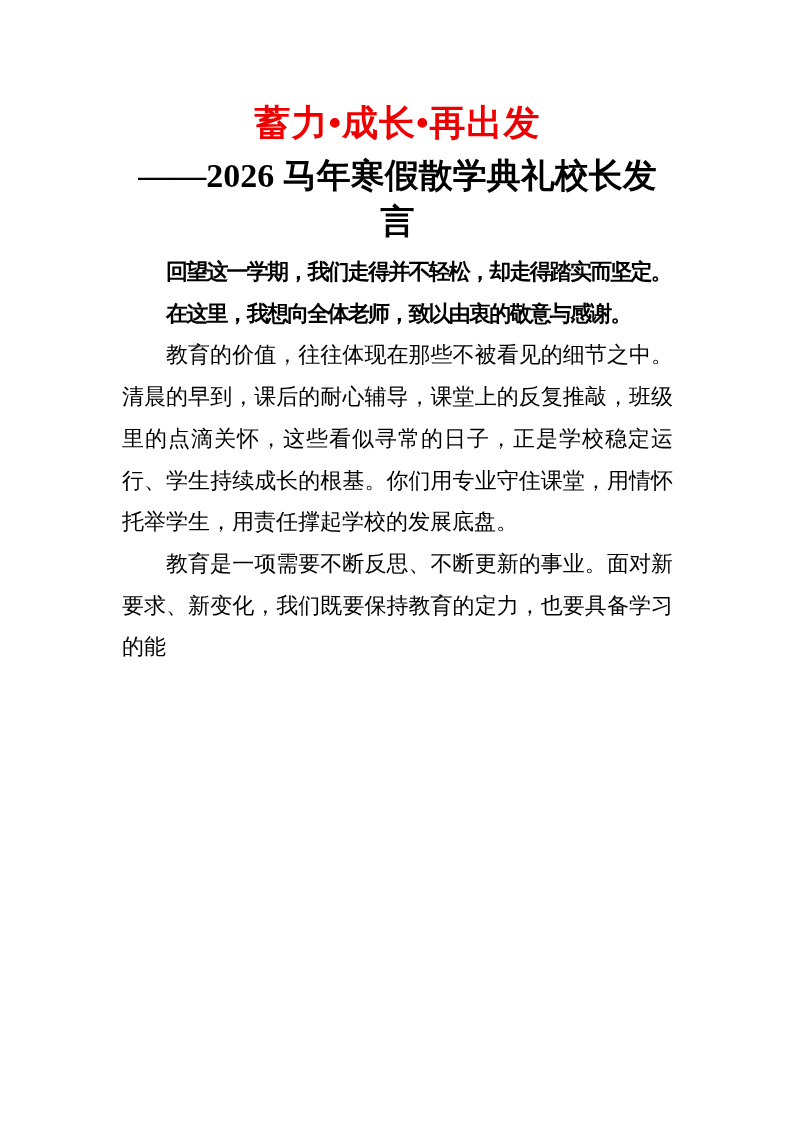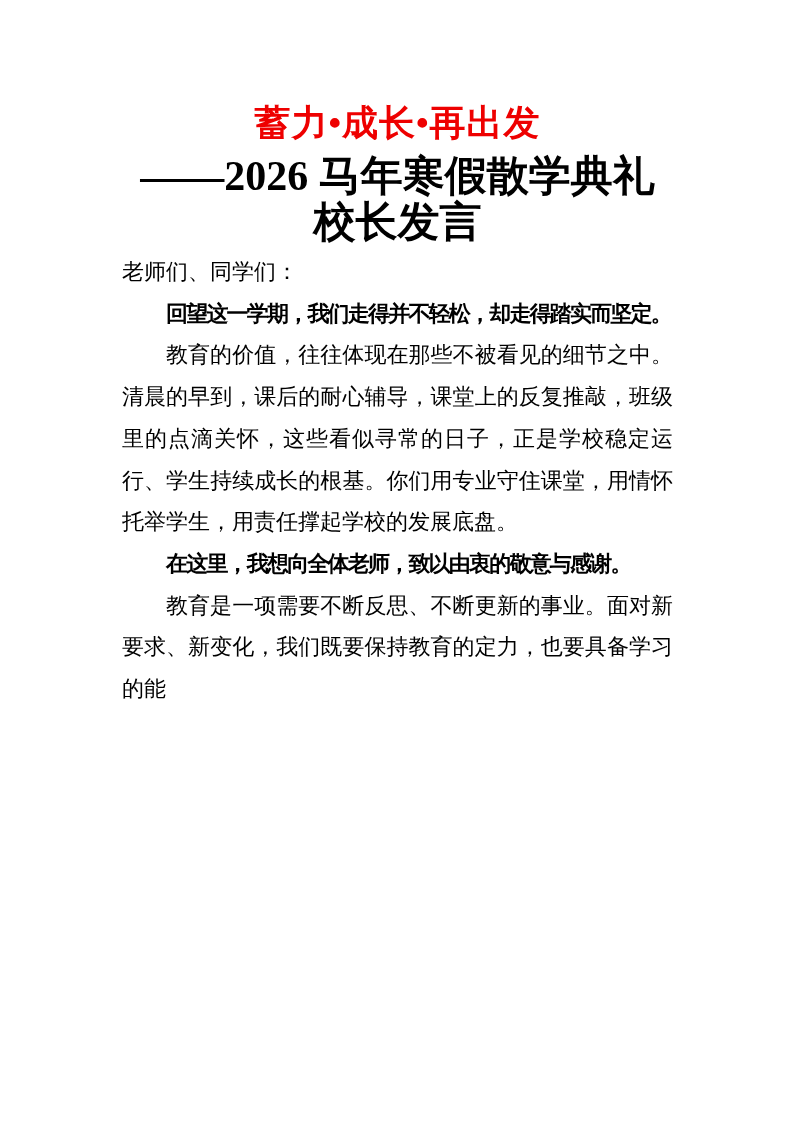--- a/index.html
+++ b/index.html
@@ -24,21 +24,21 @@
     text-align: center;
     font-size: 36px;
     line-height: 38px;
     font-weight: bold;
     font-family: "Liberation Serif", "DejaVu Serif", serif;
     letter-spacing: 1px;
   }
   .doc-subtitle {
     margin: 11px 0 0 0;
     text-align: center;
-    font-size: 42px;
+    font-size: 34px;
     line-height: 46px;
     font-weight: bold;
     font-family: "Liberation Serif", "DejaVu Serif", serif;
   }
   .doc-body {
     margin-top: 6px;
     width: 551px;
     font-size: 22px;
     line-height: 41.7px;
     text-align: justify;
@@ -60,19 +60,18 @@
   }
 </style>
 </head>
 <body>
 
 <div class="page">
   <h1 class="doc-title" style="color: rgb(238, 0, 0);">蓄力•成长•再出发</h1>
   <h2 class="doc-subtitle">——2026 马年寒假散学典礼校长发言</h2>
 
   <div class="doc-body">
-    <p class="salutation">老师们、同学们：</p>
     <p class="para para-bold">回望这一学期，我们走得并不轻松，却走得踏实而坚定。</p>
+    <p class="para para-bold">在这里，我想向全体老师，致以由衷的敬意与感谢。</p>
     <p class="para">教育的价值，往往体现在那些不被看见的细节之中。清晨的早到，课后的耐心辅导，课堂上的反复推敲，班级里的点滴关怀，这些看似寻常的日子，正是学校稳定运行、学生持续成长的根基。你们用专业守住课堂，用情怀托举学生，用责任撑起学校的发展底盘。</p>
-    <p class="para para-bold">在这里，我想向全体老师，致以由衷的敬意与感谢。</p>
     <p class="para">教育是一项需要不断反思、不断更新的事业。面对新要求、新变化，我们既要保持教育的定力，也要具备学习的能</p>
   </div>
 </div>
 
 </body></html>

